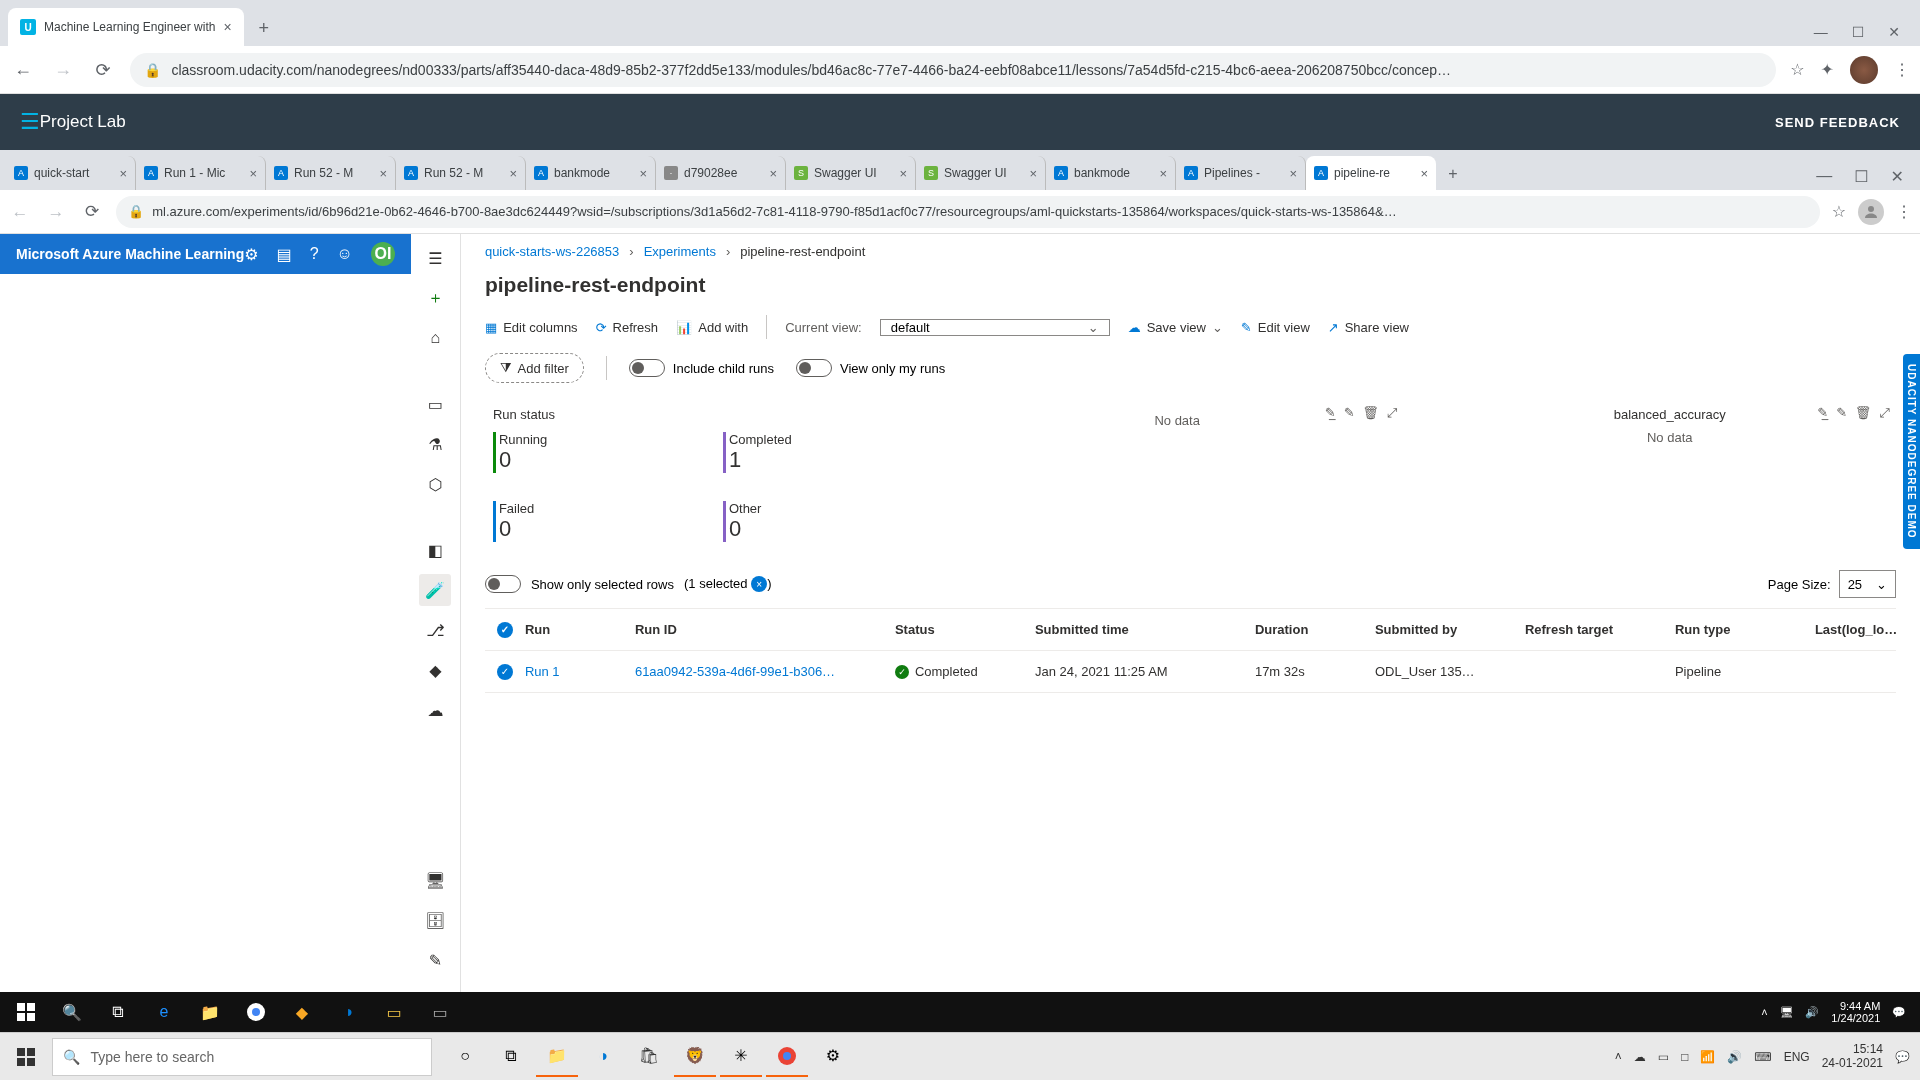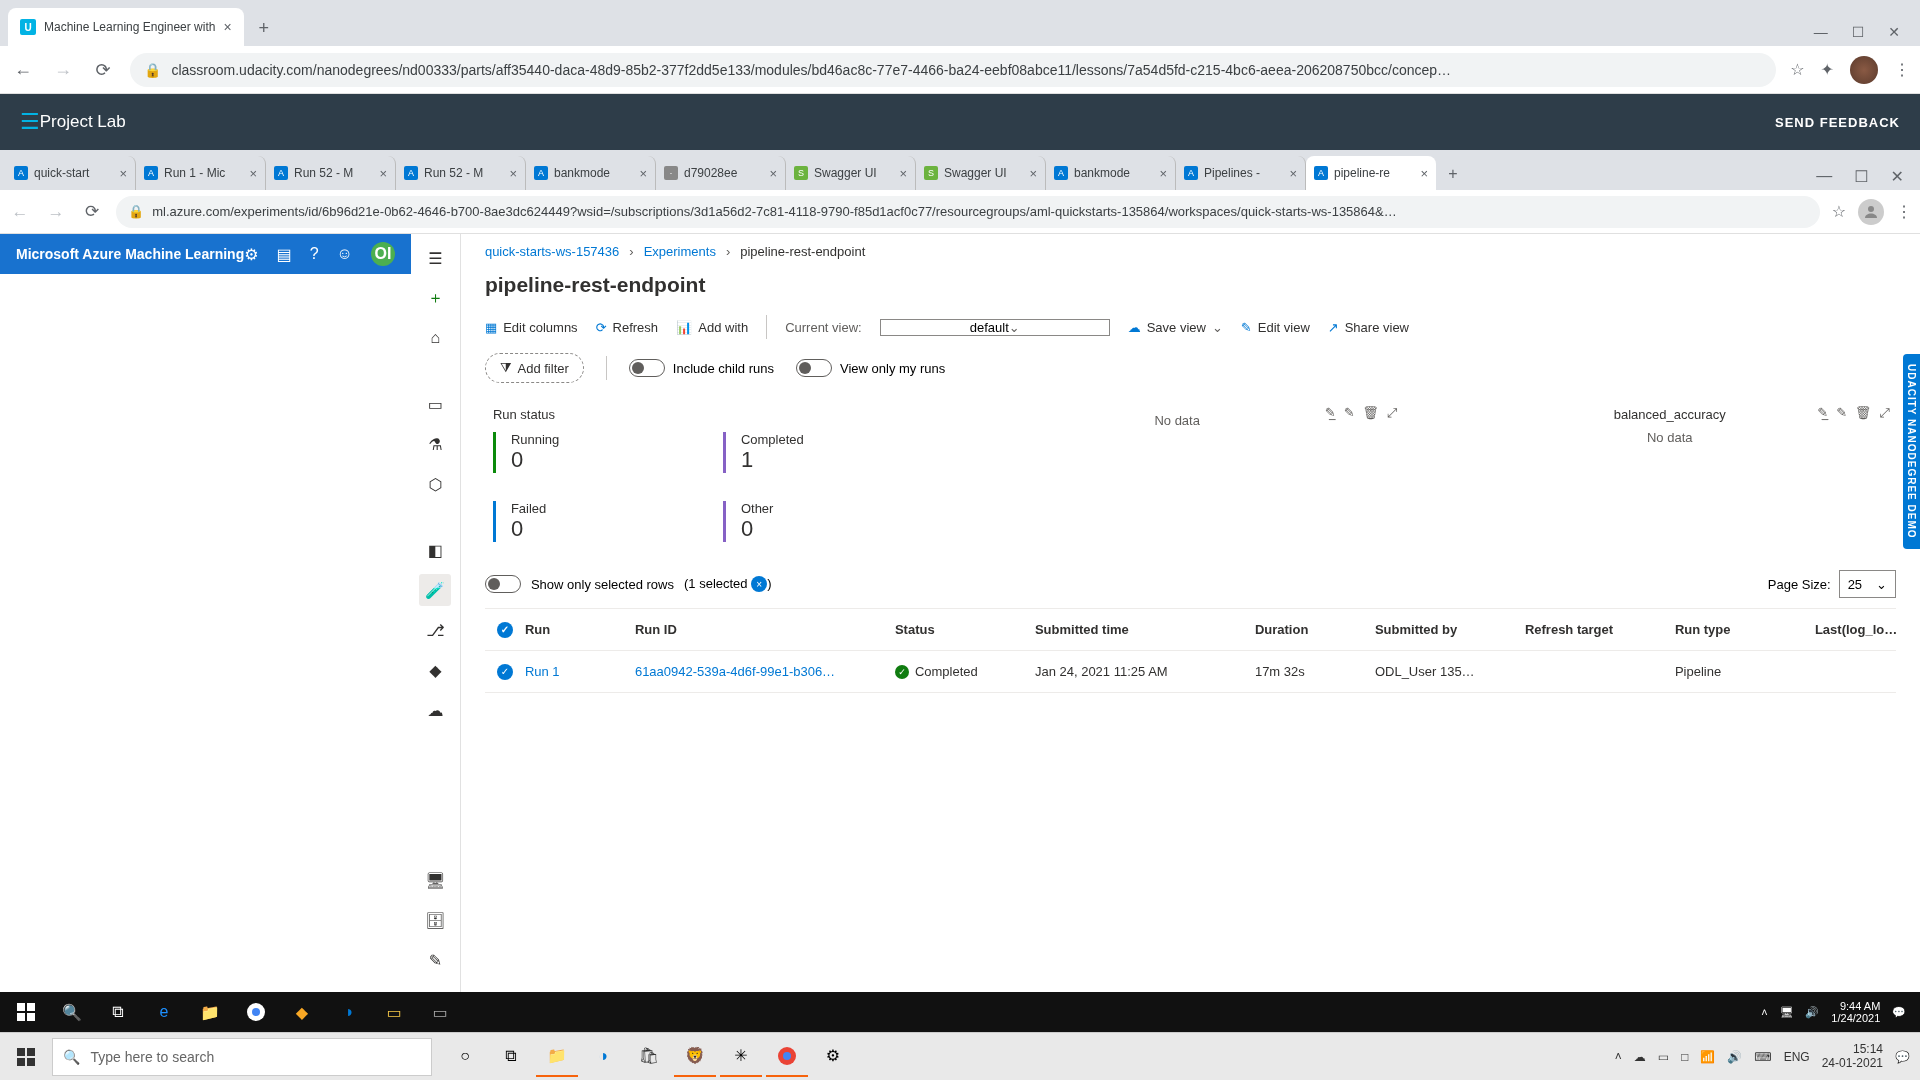--- a/index.html
+++ b/index.html
@@ -69,35 +69,35 @@
 .breadcrumb{display:flex; align-items:center; gap:10px; font-size:13px; color:#323130; margin-bottom:14px;}
 .breadcrumb a{color:#0078d4; text-decoration:none;}
 .breadcrumb .sep{color:#605e5c;}
 .page-title{font-size:21px; font-weight:600; color:#323130; margin-bottom:18px;}
 
 .toolbar-row{display:flex; align-items:center; gap:18px; margin-bottom:14px; font-size:13px;}
 .tbtn{display:flex; align-items:center; gap:6px; color:#323130; cursor:pointer;}
 .tbtn .ico{color:#0078d4;}
 .vsep{width:1px; height:24px; background:#c8c6c4;}
 .cv-label{color:#605e5c;}
-.cv-select{border:1px solid #8a8886; height:17px; min-width:230px; padding:0 10px; display:flex; align-items:center; justify-content:center; font-size:13px; background:#fff;}
+.cv-select{border:1px solid #8a8886; height:17px; min-width:230px; padding:0 10px; display:flex; align-items:center; justify-content:space-between; font-size:13px; background:#fff;}
 .cv-select .chev{color:#605e5c;}
 
 .filter-row{display:flex; align-items:center; gap:22px; margin-bottom:20px; font-size:13px;}
 .add-filter-btn{border:1px dashed #8a8886; border-radius:16px; height:30px; padding:0 14px; display:flex; align-items:center; gap:6px; color:#323130; cursor:pointer;}
 .toggle{display:flex; align-items:center; gap:8px;}
 .toggle-track{width:36px; height:18px; border-radius:9px; background:#fff; border:1px solid #605e5c; position:relative;}
 .toggle-thumb{width:12px;height:12px;border-radius:50%; background:#605e5c; position:absolute; top:2px; left:2px;}
 
 
 .cards-row{display:flex; gap:40px; margin-bottom:24px; align-items:stretch;}
 .status-card{padding:4px 8px;}
 .status-card h4{font-size:13px; font-weight:400; color:#323130; margin-bottom:10px;}
 .status-grid{display:grid; grid-template-columns:repeat(2, 180px); row-gap:28px; column-gap:50px;}
-.stat{border-left:3px solid; padding-left:15px;}
+.stat{border-left:3px solid; padding-left:3px;}
 .stat.running{border-color:#0b8a0b;}
 .stat.completed{border-color:#8661c5;}
 .stat.failed{border-color:#0078d4;}
 .stat.other{border-color:#8661c5;}
 .stat .lbl{font-size:13px; color:#323130;}
 .stat .val{font-size:22px; font-weight:400; color:#323130;}
 
 .chart-card{flex:1; border:0; padding:4px 8px; position:relative;}
 .chart-card h4{font-size:13px; font-weight:400; color:#323130; margin-bottom:8px; text-align:center;}
 .chart-card .nodata{font-size:13px; color:#605e5c; text-align:center; margin-top:6px;}
@@ -298,21 +298,21 @@
           <div class="sbicon">☁</div>
           <div class="spacer"></div>
           <div class="sbicon">🖥</div>
           <div class="sbicon">🗄</div>
           <div class="sbicon">✎</div>
           <div style="height:8px"></div>
         </div>
 
         <div class="azure-main">
           <div class="breadcrumb">
-            <a>quick-starts-ws-157436</a>
+            <a>quick-starts-ws-226853</a>
             <span class="sep">›</span>
             <a>Experiments</a>
             <span class="sep">›</span>
             <span>pipeline-rest-endpoint</span>
           </div>
 
           <h1 class="page-title">pipeline-rest-endpoint</h1>
 
           <div class="toolbar-row">
             <div class="tbtn">

